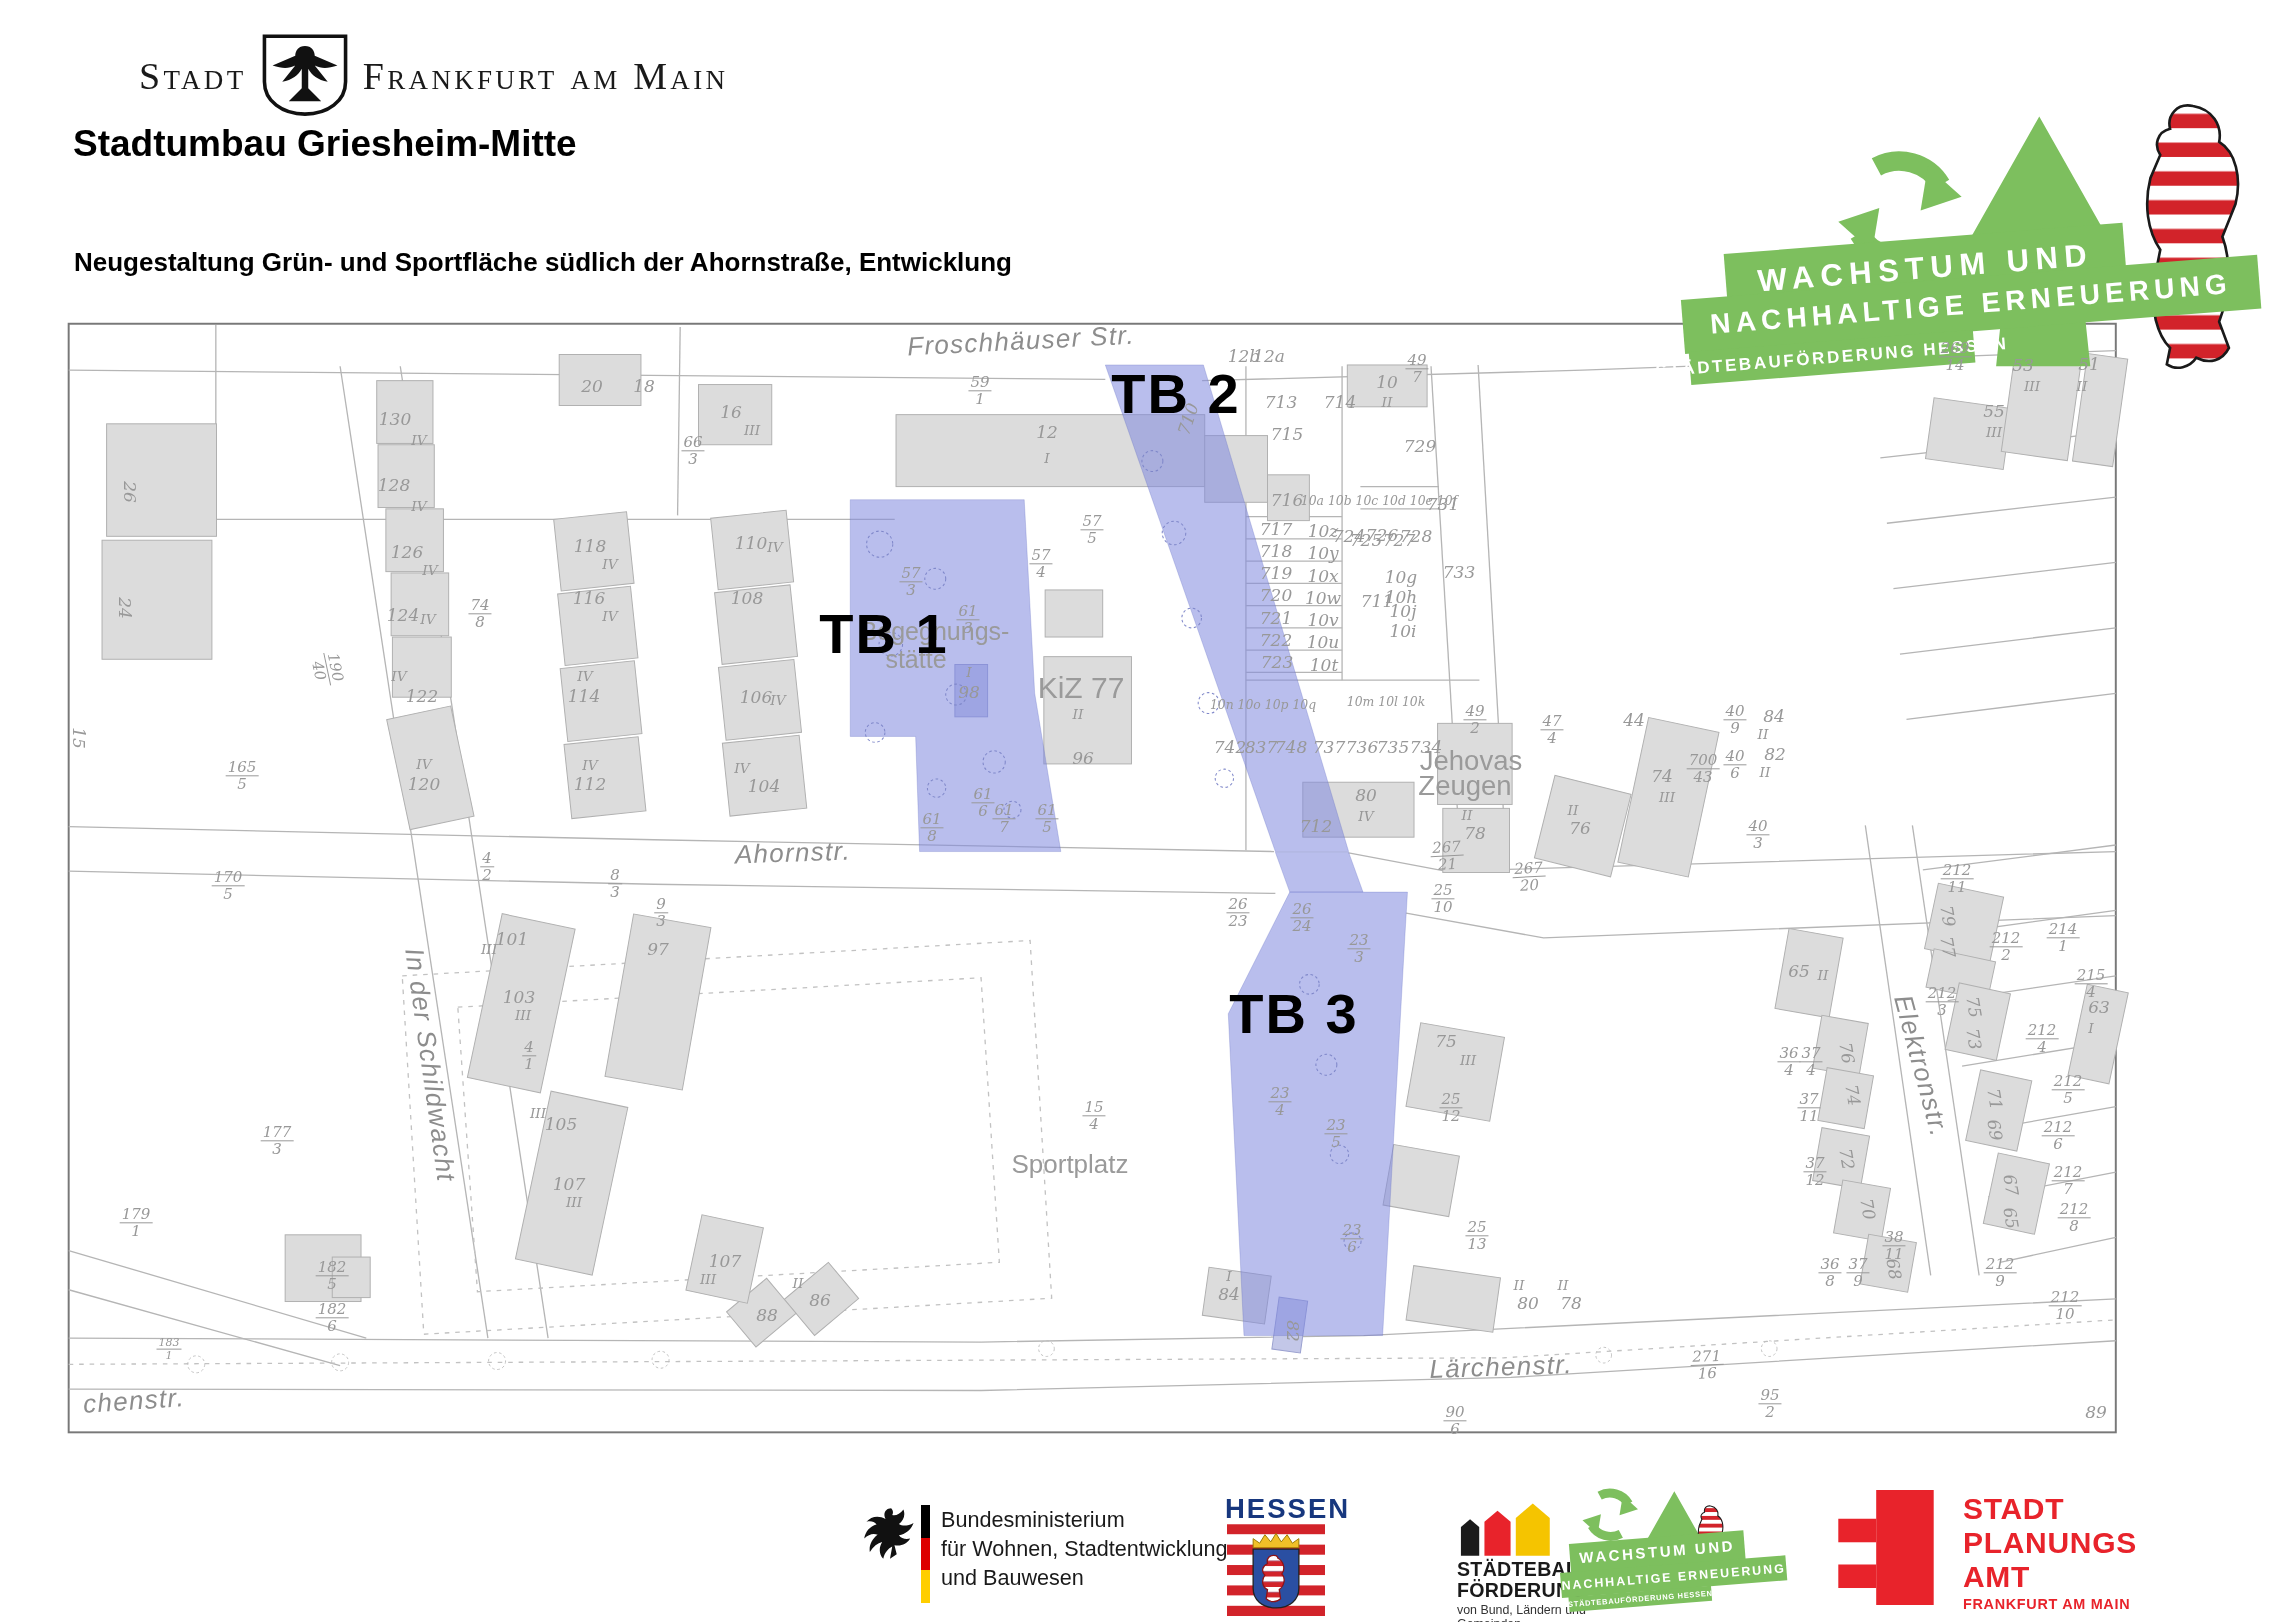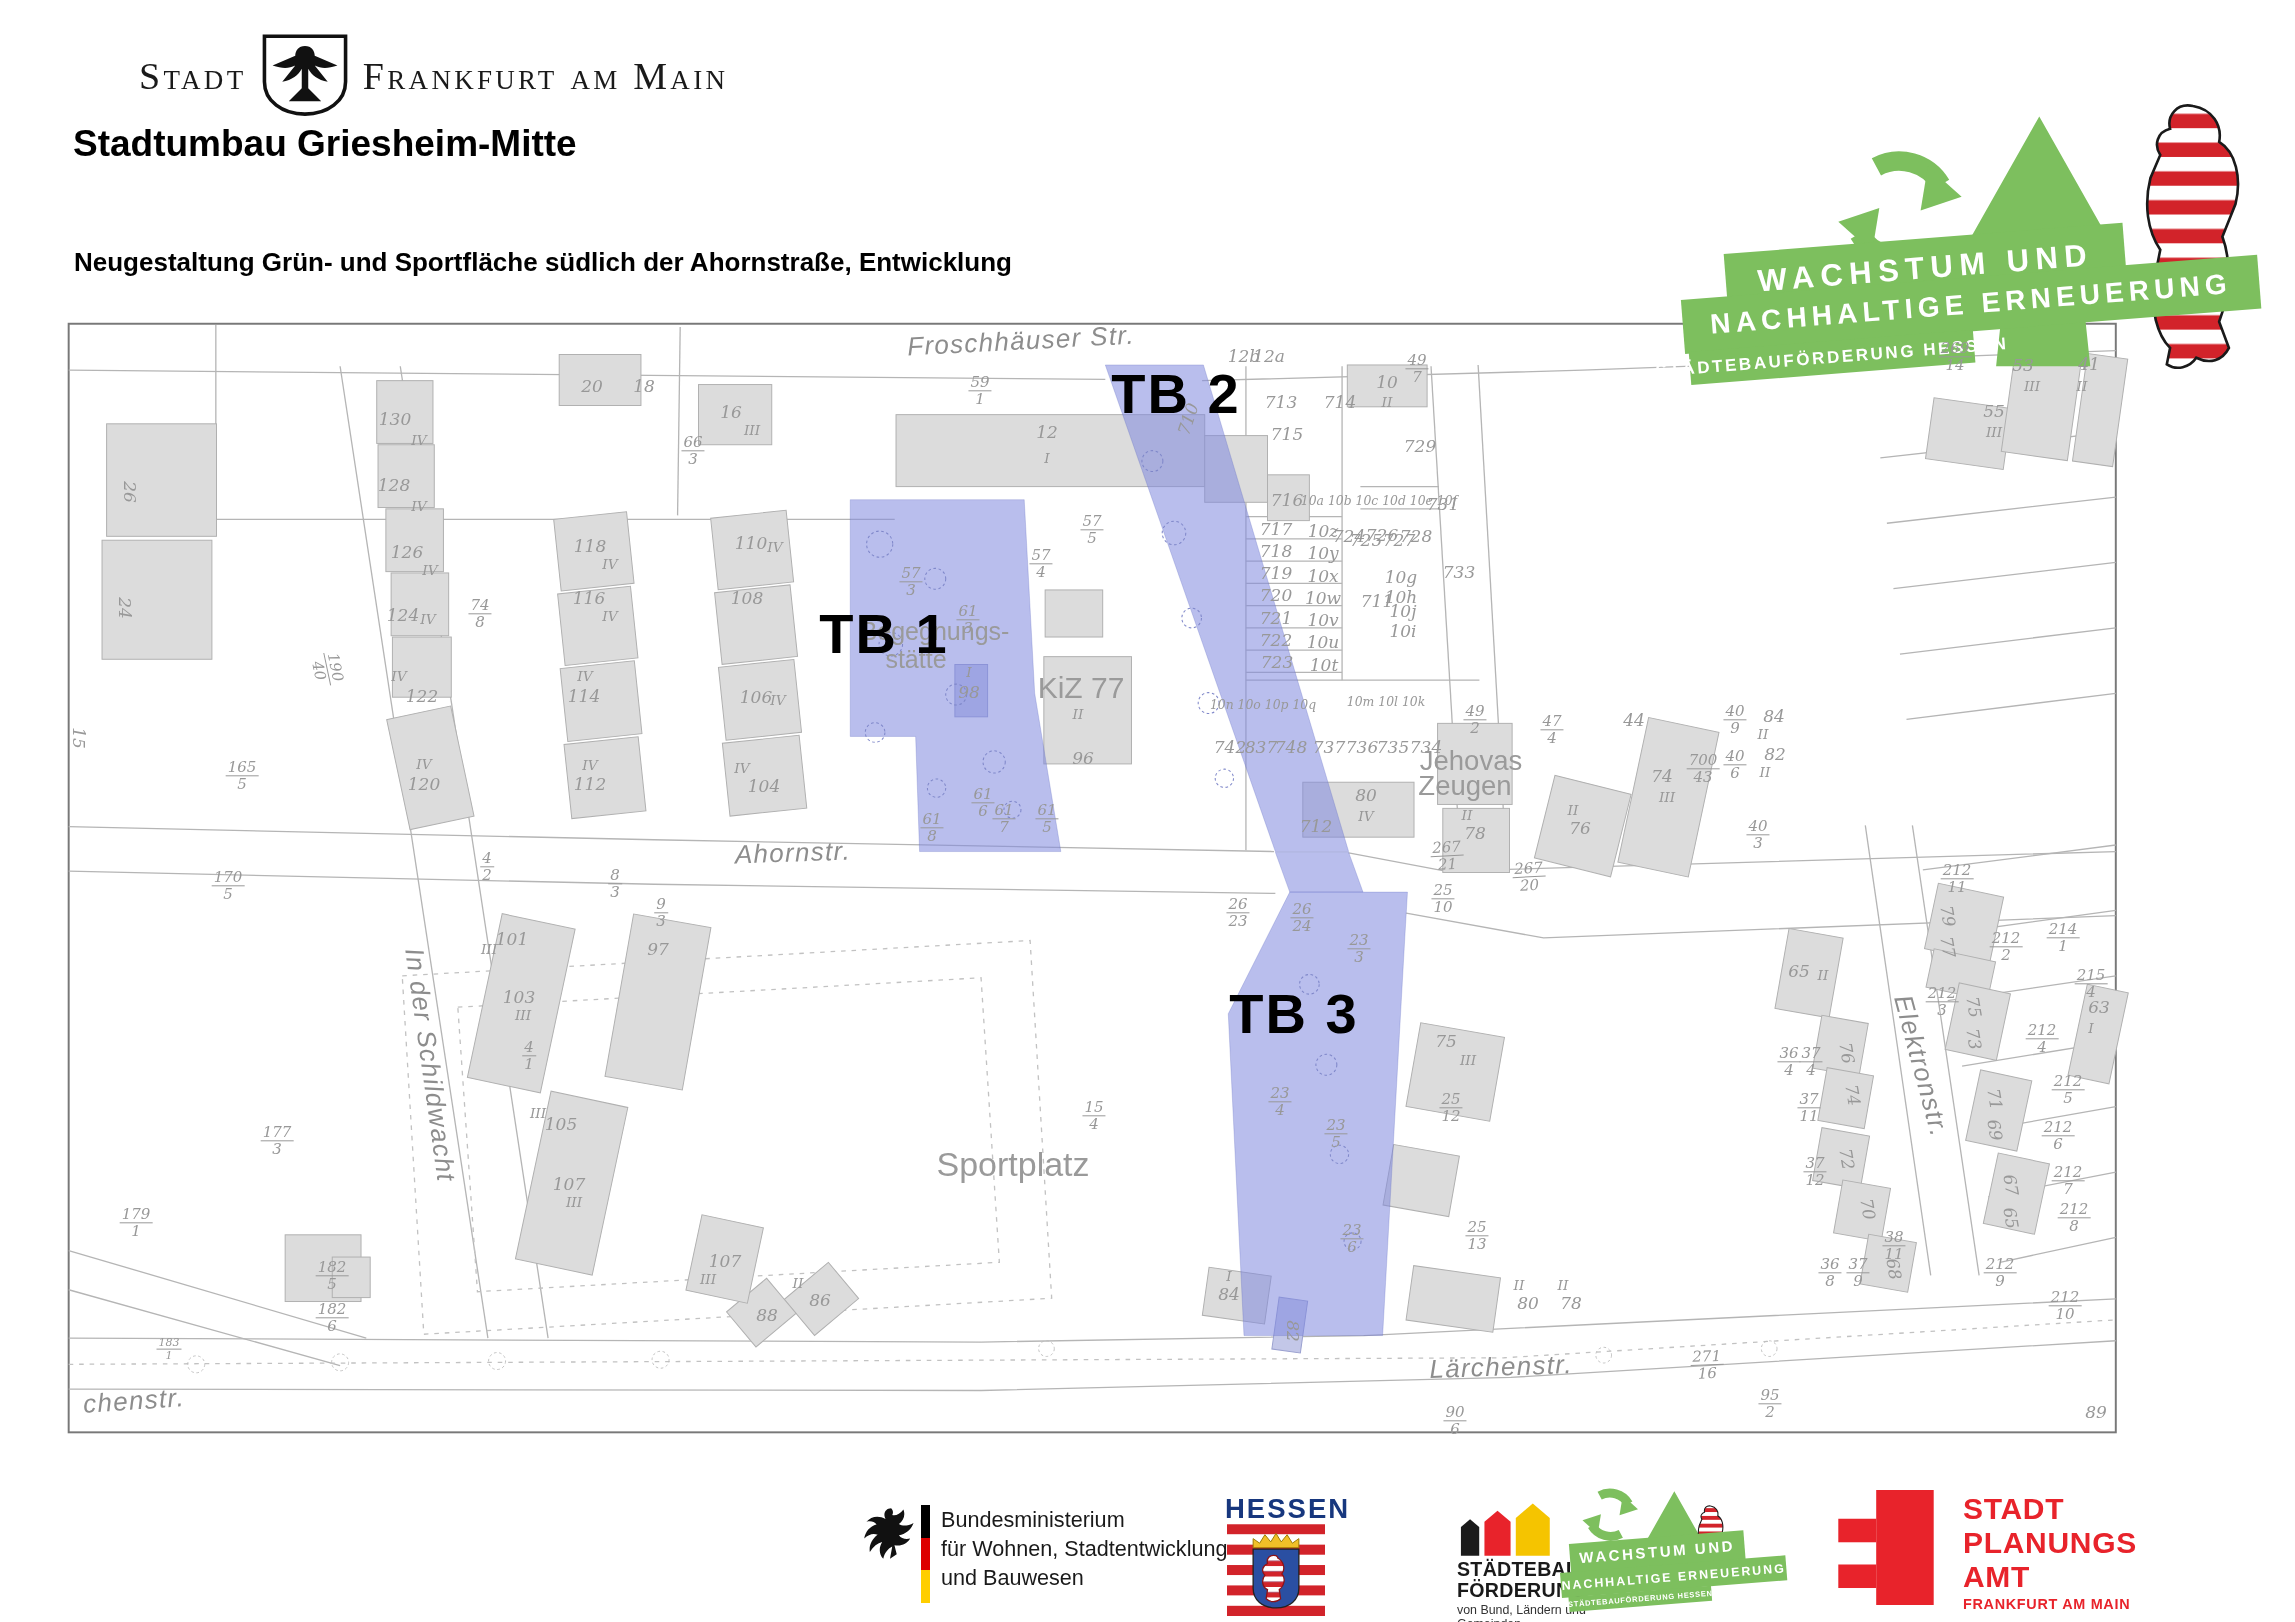--- a/index.html
+++ b/index.html
@@ -635,33 +635,33 @@
       <div class="parcel-label frac" style="font-size: 15px; left: 2091px; top: 984px; transform: translate(-50%, -50%) rotate(0deg);">
         <span class="fn">215</span>
         <span class="fd">4</span>
       </div>
       <div class="parcel-label" style="font-size: 17px; left: 2099px; top: 1007px; transform: translate(-50%, -50%) rotate(0deg);">63</div>
       <div class="parcel-label" style="font-size: 13.7px; left: 2091px; top: 1028px; transform: translate(-50%, -50%) rotate(0deg);">I</div>
       <div class="parcel-label" style="font-size: 17px; left: 1994px; top: 411px; transform: translate(-50%, -50%) rotate(0deg);">55</div>
       <div class="parcel-label" style="font-size: 13.7px; left: 1994px; top: 432px; transform: translate(-50%, -50%) rotate(0deg);">III</div>
       <div class="parcel-label" style="font-size: 17px; left: 2023px; top: 365px; transform: translate(-50%, -50%) rotate(0deg);">53</div>
       <div class="parcel-label" style="font-size: 13.7px; left: 2032px; top: 386px; transform: translate(-50%, -50%) rotate(0deg);">III</div>
-      <div class="parcel-label" style="font-size: 17px; left: 2089px; top: 364px; transform: translate(-50%, -50%) rotate(0deg);">41</div>
+      <div class="parcel-label" style="font-size: 17px; left: 2089px; top: 364px; transform: translate(-50%, -50%) rotate(0deg);">51</div>
       <div class="parcel-label" style="font-size: 13.7px; left: 2082px; top: 386px; transform: translate(-50%, -50%) rotate(0deg);">II</div>
       <div class="parcel-label frac" style="font-size: 15px; left: 1955px; top: 357px; transform: translate(-50%, -50%) rotate(0deg);">
         <span class="fn">269</span>
         <span class="fd">14</span>
       </div>
       <div class="street-label" style="font-size: 26px; left: 1021px; top: 341px; transform: translate(-50%, -50%) rotate(-3deg);">Froschhäuser Str.</div>
       <div class="street-label" style="font-size: 26px; left: 793px; top: 853px; transform: translate(-50%, -50%) rotate(-2deg);">Ahornstr.</div>
       <div class="street-label" style="font-size: 26px; left: 1501px; top: 1367px; transform: translate(-50%, -50%) rotate(-2deg);">Lärchenstr.</div>
       <div class="street-label" style="font-size: 26px; left: 134px; top: 1401px; transform: translate(-50%, -50%) rotate(-4deg);">chenstr.</div>
       <div class="street-label" style="font-size: 26px; left: 430px; top: 1065px; transform: translate(-50%, -50%) rotate(82deg);">In der Schildwacht</div>
       <div class="street-label" style="font-size: 26px; left: 1921px; top: 1066px; transform: translate(-50%, -50%) rotate(75deg);">Elektronstr.</div>
-      <div class="place-label" style="font-size: 34px; left: 1013px; top: 1164px; transform: translate(-50%, -50%) rotate(0deg);">Sportplatz</div>
+      <div class="place-label" style="font-size: 26px; left: 1070px; top: 1164px; transform: translate(-50%, -50%) rotate(0deg);">Sportplatz</div>
       <div class="place-label" style="font-size: 30px; left: 1081px; top: 688px; transform: translate(-50%, -50%) rotate(0deg);">KiZ 77</div>
       <div class="place-label" style="font-size: 27.5px; left: 1471px; top: 761px; transform: translate(-50%, -50%) rotate(0deg);">Jehovas</div>
       <div class="place-label" style="font-size: 27.5px; left: 1465px; top: 786px; transform: translate(-50%, -50%) rotate(0deg);">Zeugen</div>
       <div class="place-label" style="font-size: 25px; left: 935px; top: 631px; transform: translate(-50%, -50%) rotate(0deg);">Begegnungs-</div>
       <div class="place-label" style="font-size: 25px; left: 916px; top: 659px; transform: translate(-50%, -50%) rotate(0deg);">stätte</div>
       <div class="tb-label" style="font-size: 56px; left: 884px; top: 633px; transform: translate(-50%, -50%) rotate(0deg);">TB 1</div>
       <div class="tb-label" style="font-size: 56px; left: 1176px; top: 393px; transform: translate(-50%, -50%) rotate(0deg);">TB 2</div>
       <div class="tb-label" style="font-size: 56px; left: 1294px; top: 1013px; transform: translate(-50%, -50%) rotate(0deg);">TB 3</div>
     </div>
 

